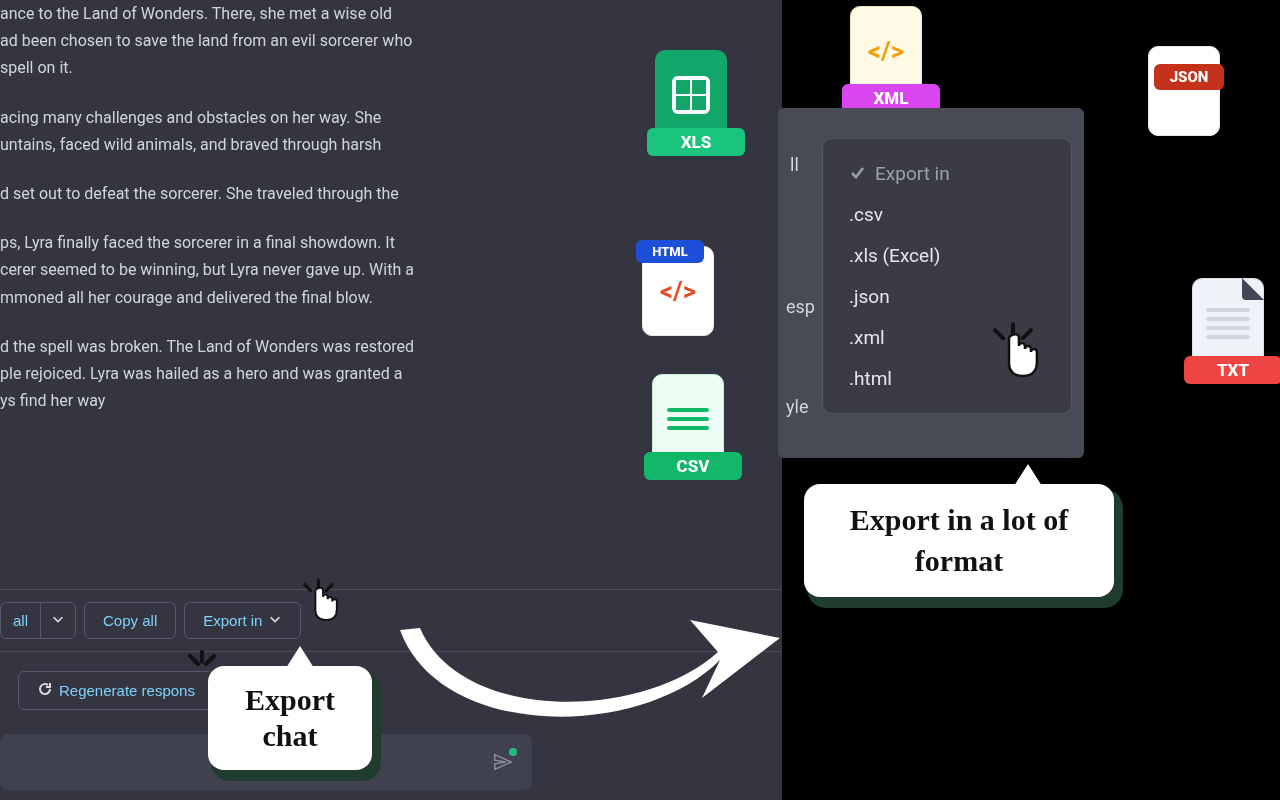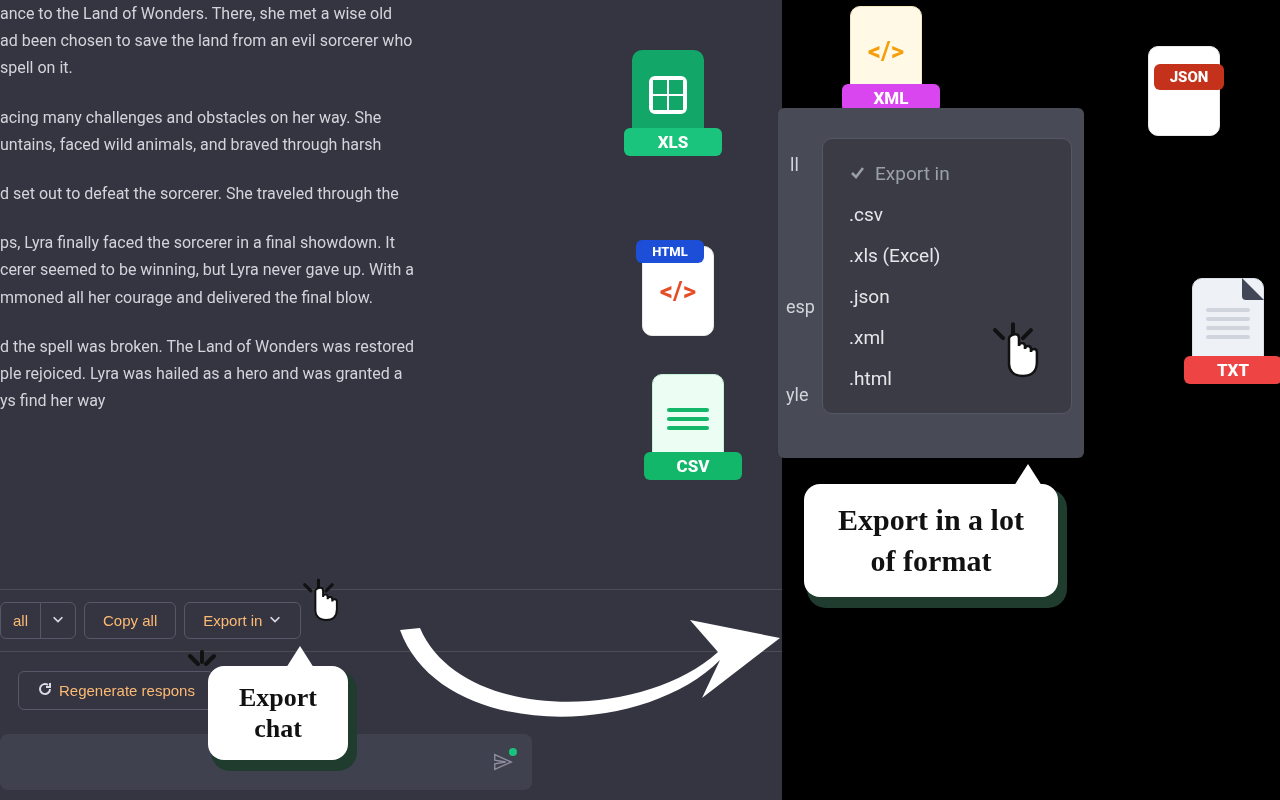--- a/index.html
+++ b/index.html
@@ -29,21 +29,21 @@
   right: 0;
   border-top: 1px solid #4b4c56;
   border-bottom: 1px solid #4b4c56;
   padding: 12px 0;
   display: flex;
   gap: 8px;
 }
 .btn {
   background: transparent;
   border: 1px solid #565869;
-  color: #fdba74;
+  color: #7dd3fc;
   border-radius: 6px;
   padding: 9px 18px;
   font-size: 15px;
   cursor: pointer;
   display: flex;
   align-items: center;
   gap: 6px;
 }
 .btn-all { border-radius: 6px 0 0 6px; padding: 9px 12px; }
 .btn-chev { border-radius: 0 6px 6px 0; padding: 9px 10px; margin-left: -9px; }
@@ -119,23 +119,23 @@
 }
 .callout::after {
   content: "";
   position: absolute;
   width: 0; height: 0;
   border-left: 14px solid transparent;
   border-right: 14px solid transparent;
   border-bottom: 22px solid #fff;
   top: -20px;
 }
-.callout.small { font-size: 26px; line-height: 1.2; width: 140px; }
+.callout.small { font-size: 30px; line-height: 1.2; width: 164px; }
 .callout.small::after { left: 78px; }
-.callout.big { font-size: 30px; line-height: 1.35; width: 254px; }
+.callout.big { font-size: 30px; line-height: 1.35; width: 310px; }
 .callout.big::after { left: 210px; }
 .export-card {
   position: absolute;
   left: 795px; top: 118px;
   width: 270px;
   background: #3a3b44;
   border: 1px solid #555765;
   border-radius: 10px;
   padding: 14px 0;
 }
@@ -260,21 +260,21 @@
 </div>
 
 <div class="arrow-curve">
   <svg viewBox="0 0 400 170">
     <path d="M20,40 C60,150 260,150 340,70 L322,108 L400,48 L310,30 L338,62 C260,132 80,132 40,38 Z"></path>
   </svg>
 </div>
 
 <div class="right-panel"></div>
 
-<div class="file-badge xls" style="left:632px; top:50px;">
+<div class="file-badge xls" style="left:655px; top:50px;">
   <div class="page">
       <div class="grid">
         <div></div>
         <div></div>
         <div></div>
         <div></div>
       </div>
     </div>
   <div class="label-bar">XLS</div>
 </div>
@@ -318,21 +318,21 @@
         <span></span>
         <span></span>
       </div>
     </div>
   <div class="label-bar">TXT</div>
 </div>
 
 <div class="export-card-outer">
   <span class="peek" style="top:46px; left:12px;">ll</span>
   <span class="peek" style="top:188px; left:8px;">esp</span>
-  <span class="peek" style="top:276px; left:8px;">yle</span>
+  <span class="peek" style="top:288px; left:8px;">yle</span>
 </div>
 
 <div class="export-card" style="left:822px; top:138px; width:250px;">
   <div class="row header">
     <span>
       <svg class="check-icon" viewBox="0 0 16 16">
           <polyline points="3,9 7,13 14,4"></polyline>
         </svg>
     </span>
     <span>Export in</span>

